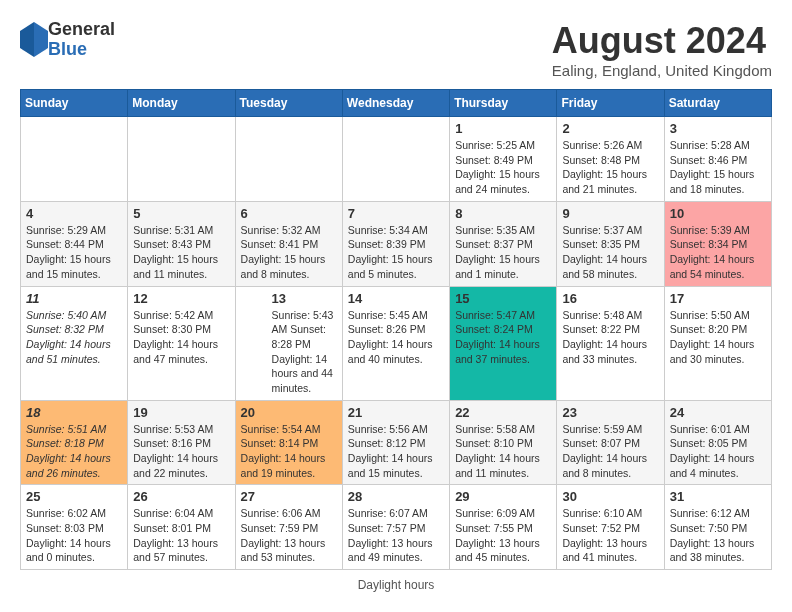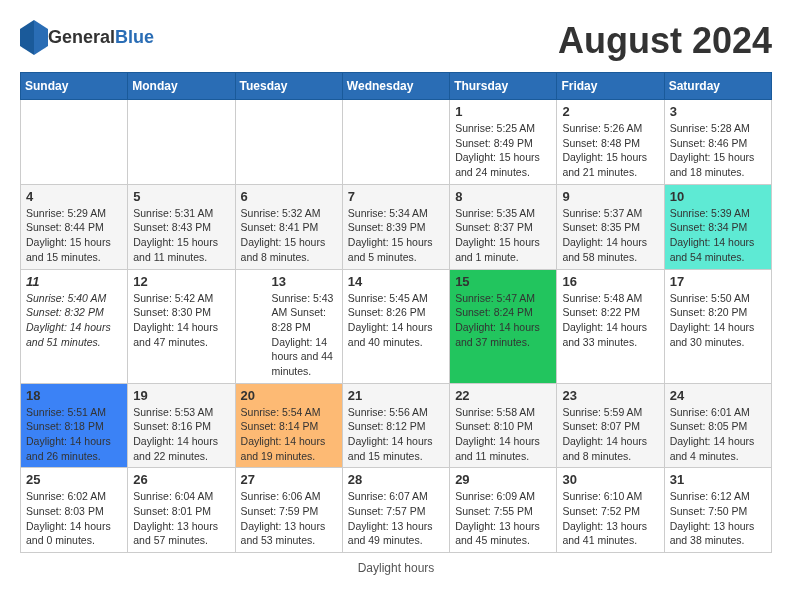--- a/index.html
+++ b/index.html
@@ -15,21 +15,21 @@
       justify-content: space-between;
       align-items: flex-start;
       margin-bottom: 10px;
     }
     .logo {
       display: flex;
       align-items: center;
     }
     .logo-text {
       display: flex;
-      flex-direction: row;
+      flex-direction: column;
       font-size: 18px;
       font-weight: bold;
       line-height: 1.1;
     }
     .logo-general { color: #333; }
     .logo-blue { color: #2a6db5; }
     .title-block {
       text-align: left;
     }
     .month-title {
@@ -102,20 +102,21 @@
       <polygon points="14,0 28,9 28,26 14,35" fill="#2a6db5"></polygon>
       <polygon points="0,9 14,0 14,35 0,26" fill="#1a5a9a"></polygon>
     </svg>
     <div class="logo-text">
       <span class="logo-general">General</span>
       <span class="logo-blue">Blue</span>
     </div>
   </div>
   <div class="title-block">
     <div class="month-title">August 2024</div>
+    <div class="subtitle">Ealing, England, United Kingdom</div>
   </div>
 </div>
 
 <table class="calendar">
   <thead>
     <tr>
     <th>Sunday</th>
         <th>Monday</th>
         <th>Tuesday</th>
         <th>Wednesday</th>
@@ -179,21 +180,21 @@
           <div class="day-info">Sunrise: 5:35 AM
 Sunset: 8:37 PM
 Daylight: 15 hours and 1 minute.</div>
         </td>
         <td style="background: rgb(245, 245, 245);">
           <span class="day-number">9</span>
           <div class="day-info">Sunrise: 5:37 AM
 Sunset: 8:35 PM
 Daylight: 14 hours and 58 minutes.</div>
         </td>
-        <td style="background: #5eead4;">
+        <td style="background: #fca5a5;">
           <span class="day-number">10</span>
           <div class="day-info">Sunrise: 5:39 AM
 Sunset: 8:34 PM
 Daylight: 14 hours and 54 minutes.</div>
         </td>
       </tr>
       <tr>
         <td style="background: rgb(255, 255, 255); font-style: italic;">
           <span class="day-number">11</span>
           <div class="day-info">Sunrise: 5:40 AM
@@ -211,41 +212,41 @@
           <div class="day-info">Sunrise: 5:43 AM
 Sunset: 8:28 PM
 Daylight: 14 hours and 44 minutes.</div>
         </td>
         <td style="background: rgb(255, 255, 255);">
           <span class="day-number">14</span>
           <div class="day-info">Sunrise: 5:45 AM
 Sunset: 8:26 PM
 Daylight: 14 hours and 40 minutes.</div>
         </td>
-        <td style="background: #22c55e;">
+        <td style="background: #14b8a6;">
           <span class="day-number">15</span>
           <div class="day-info">Sunrise: 5:47 AM
 Sunset: 8:24 PM
 Daylight: 14 hours and 37 minutes.</div>
         </td>
         <td style="background: rgb(255, 255, 255);">
           <span class="day-number">16</span>
           <div class="day-info">Sunrise: 5:48 AM
 Sunset: 8:22 PM
 Daylight: 14 hours and 33 minutes.</div>
         </td>
         <td style="background: rgb(255, 255, 255);">
           <span class="day-number">17</span>
           <div class="day-info">Sunrise: 5:50 AM
 Sunset: 8:20 PM
 Daylight: 14 hours and 30 minutes.</div>
         </td>
       </tr>
       <tr>
-        <td style="background: #3b82f6;">
+        <td style="background: #fdba74; font-style: italic;">
           <span class="day-number">18</span>
           <div class="day-info">Sunrise: 5:51 AM
 Sunset: 8:18 PM
 Daylight: 14 hours and 26 minutes.</div>
         </td>
         <td style="background: rgb(245, 245, 245);">
           <span class="day-number">19</span>
           <div class="day-info">Sunrise: 5:53 AM
 Sunset: 8:16 PM
 Daylight: 14 hours and 22 minutes.</div>

